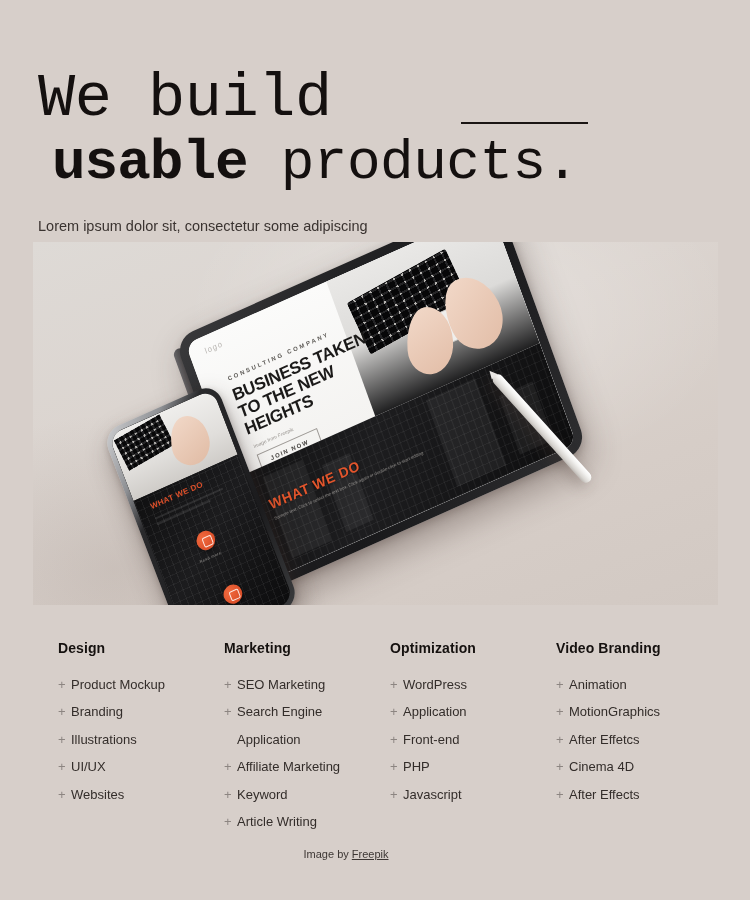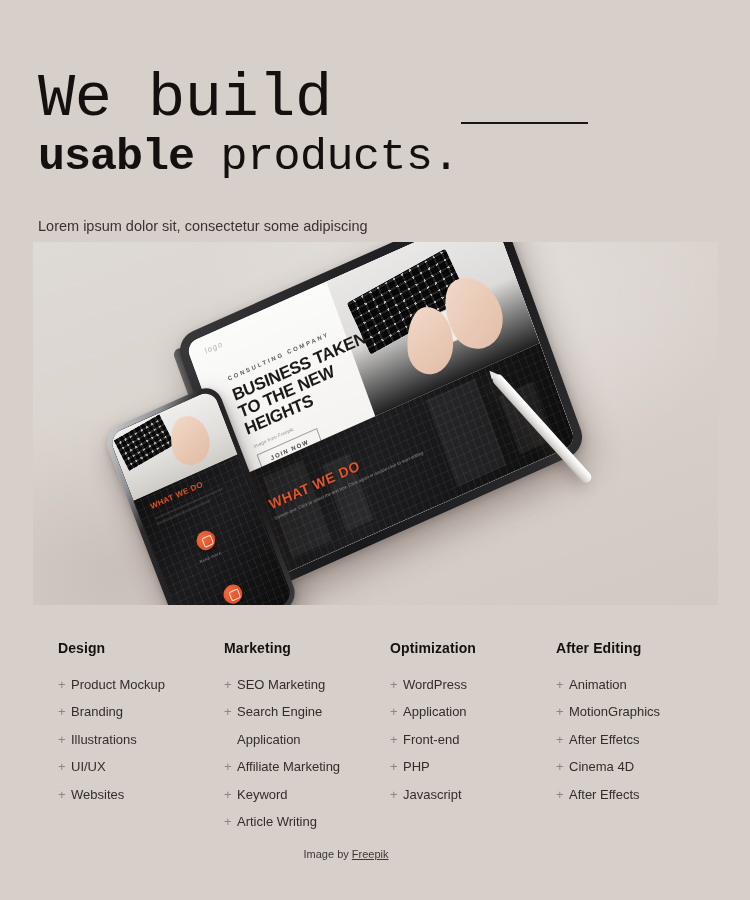--- a/index.html
+++ b/index.html
@@ -39,22 +39,23 @@
     line-height: 0.98;
     letter-spacing: -0.5px;
   }
   .headline-line1 {
     display: block;
     font-size: 62px;
     font-weight: 400;
   }
   .headline-line2 {
     display: block;
-    font-size: 45px;
+    font-size: 56px;
     margin-top: 6px;
+    margin-left: 14px;
   }
   .headline-strong {
     font-weight: 700;
     letter-spacing: -1px;
   }
   .headline-rest {
     font-weight: 400;
   }
 
   .heading-rule {
@@ -613,21 +614,21 @@
             <span class="item-label">PHP</span>
           </li>
         <li class="col-item">
             <span class="plus-icon">+</span>
             <span class="item-label">Javascript</span>
           </li>
       </ul>
     </div>
 
     <div class="col">
-      <h3 class="col-title">After Editing</h3>
+      <h3 class="col-title">Video Branding</h3>
       <ul class="col-list">
         <li class="col-item">
             <span class="plus-icon">+</span>
             <span class="item-label">Animation</span>
           </li>
         <li class="col-item">
             <span class="plus-icon">+</span>
             <span class="item-label">MotionGraphics</span>
           </li>
         <li class="col-item">

